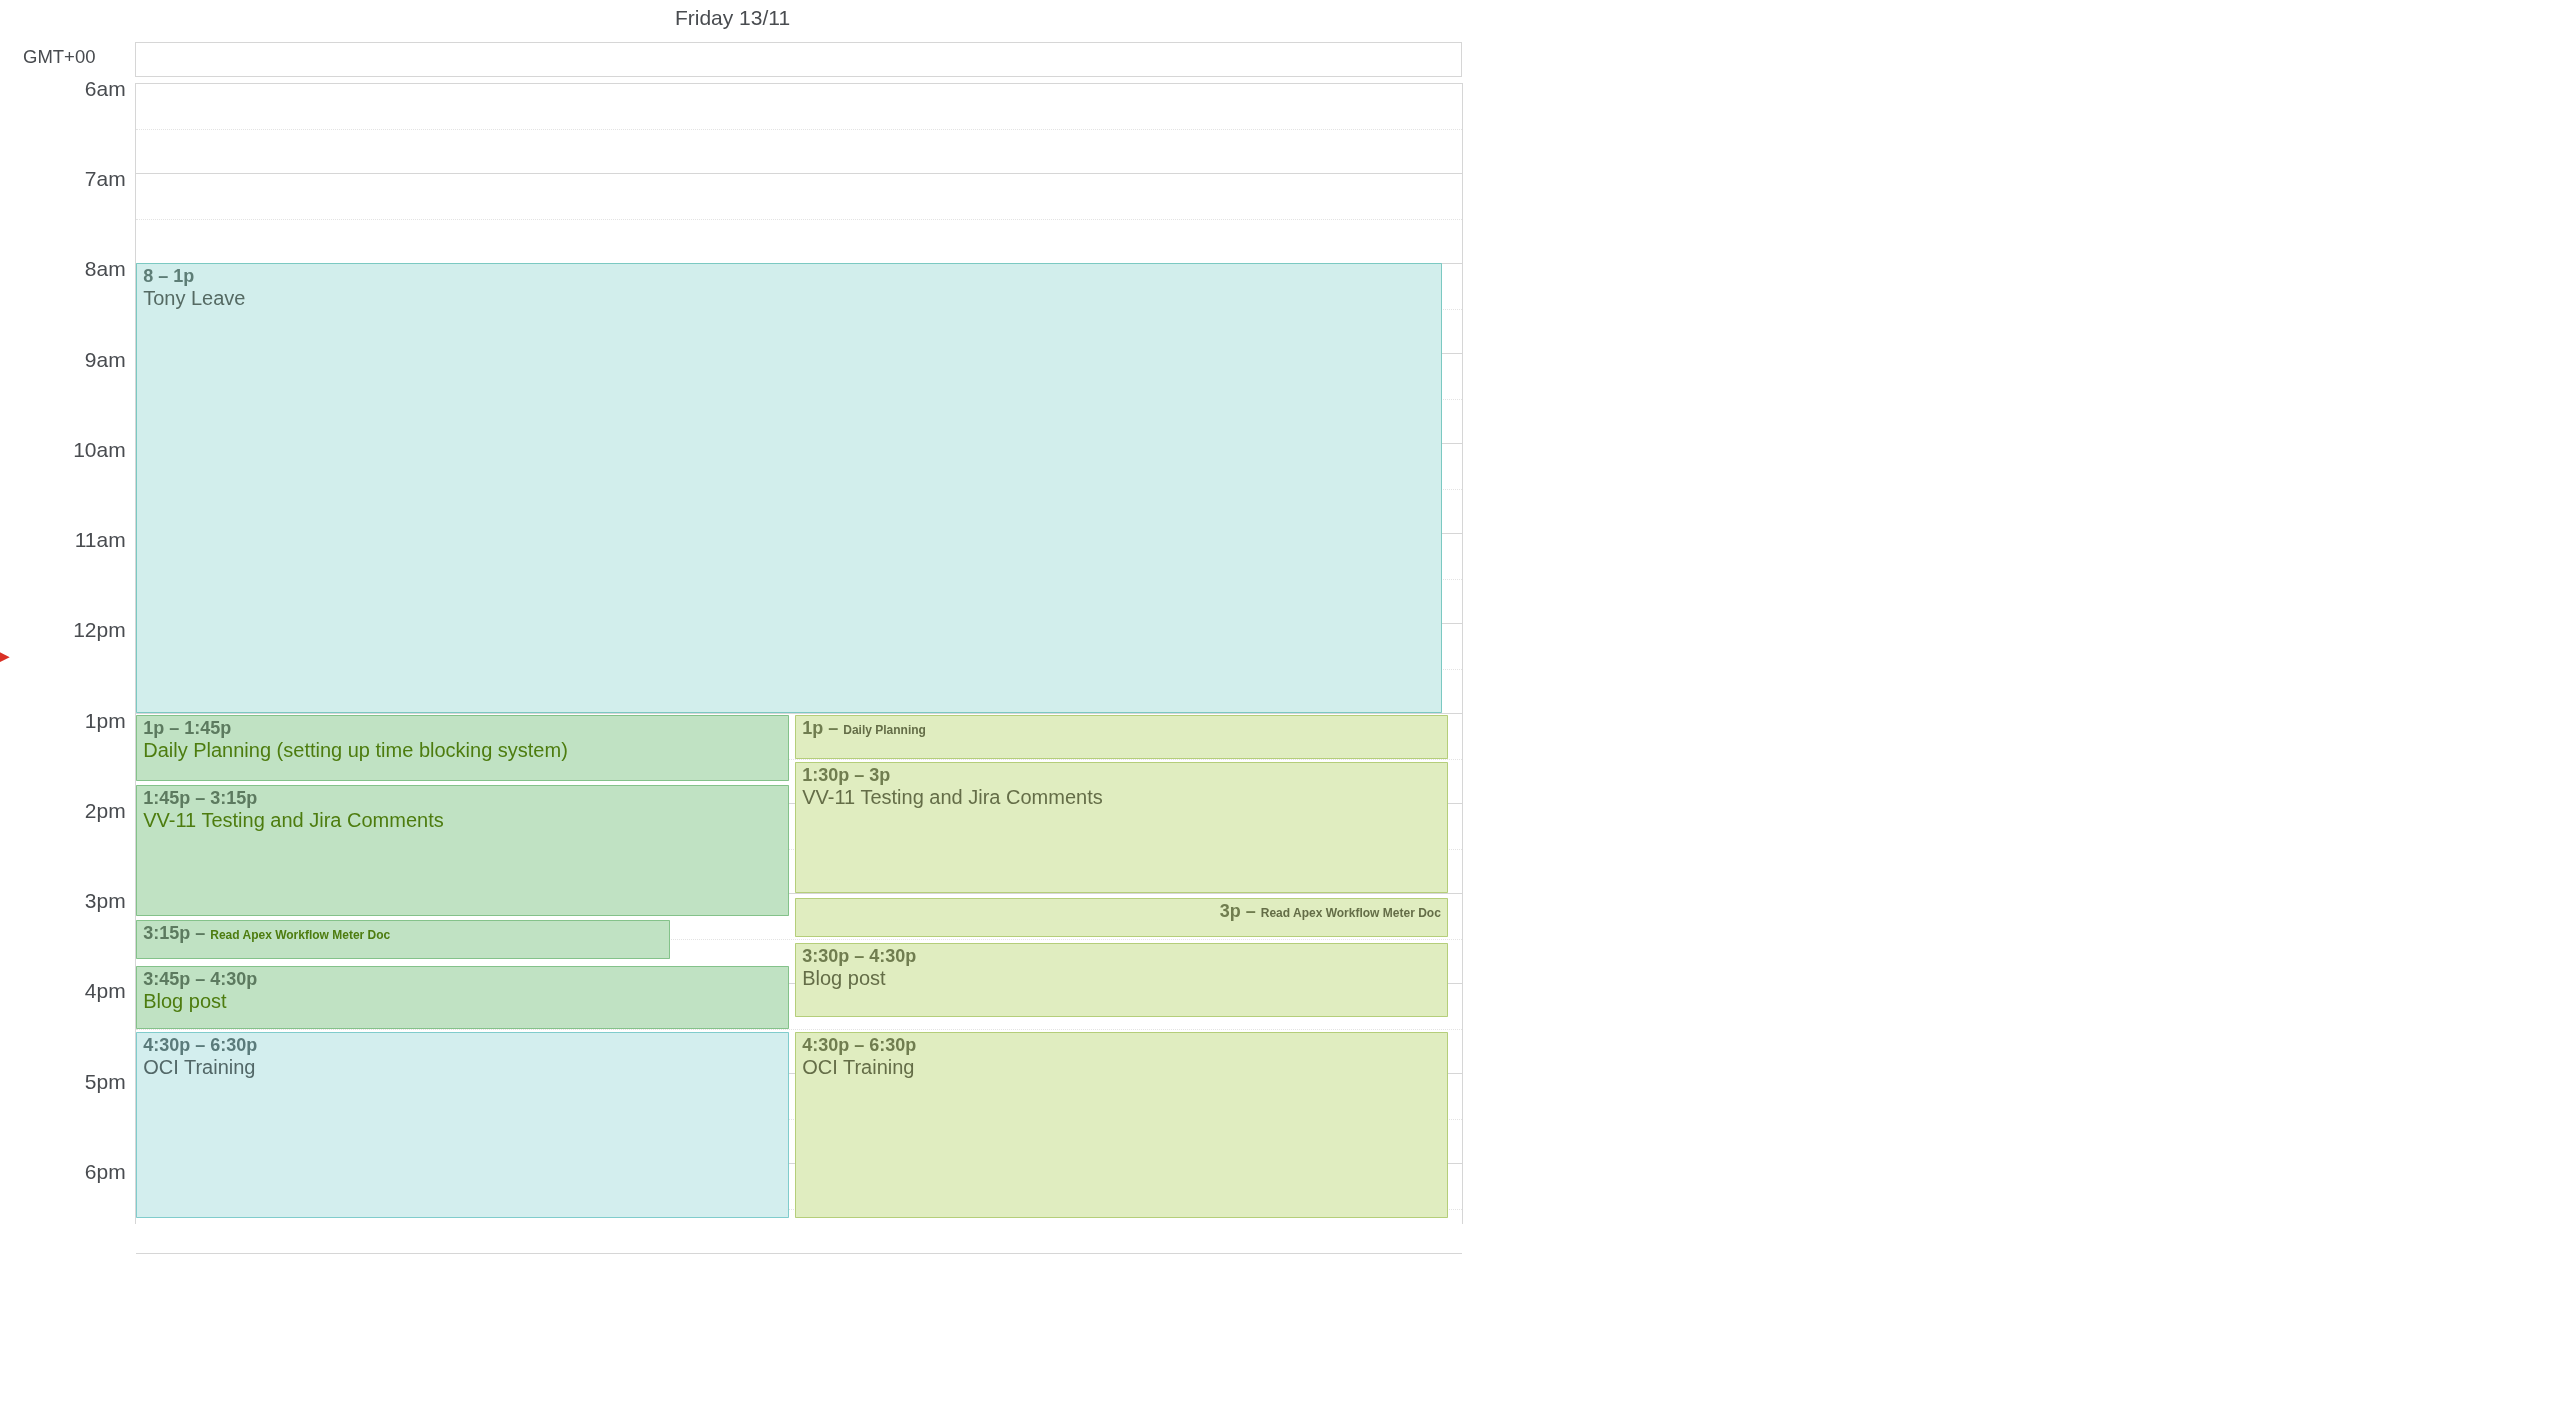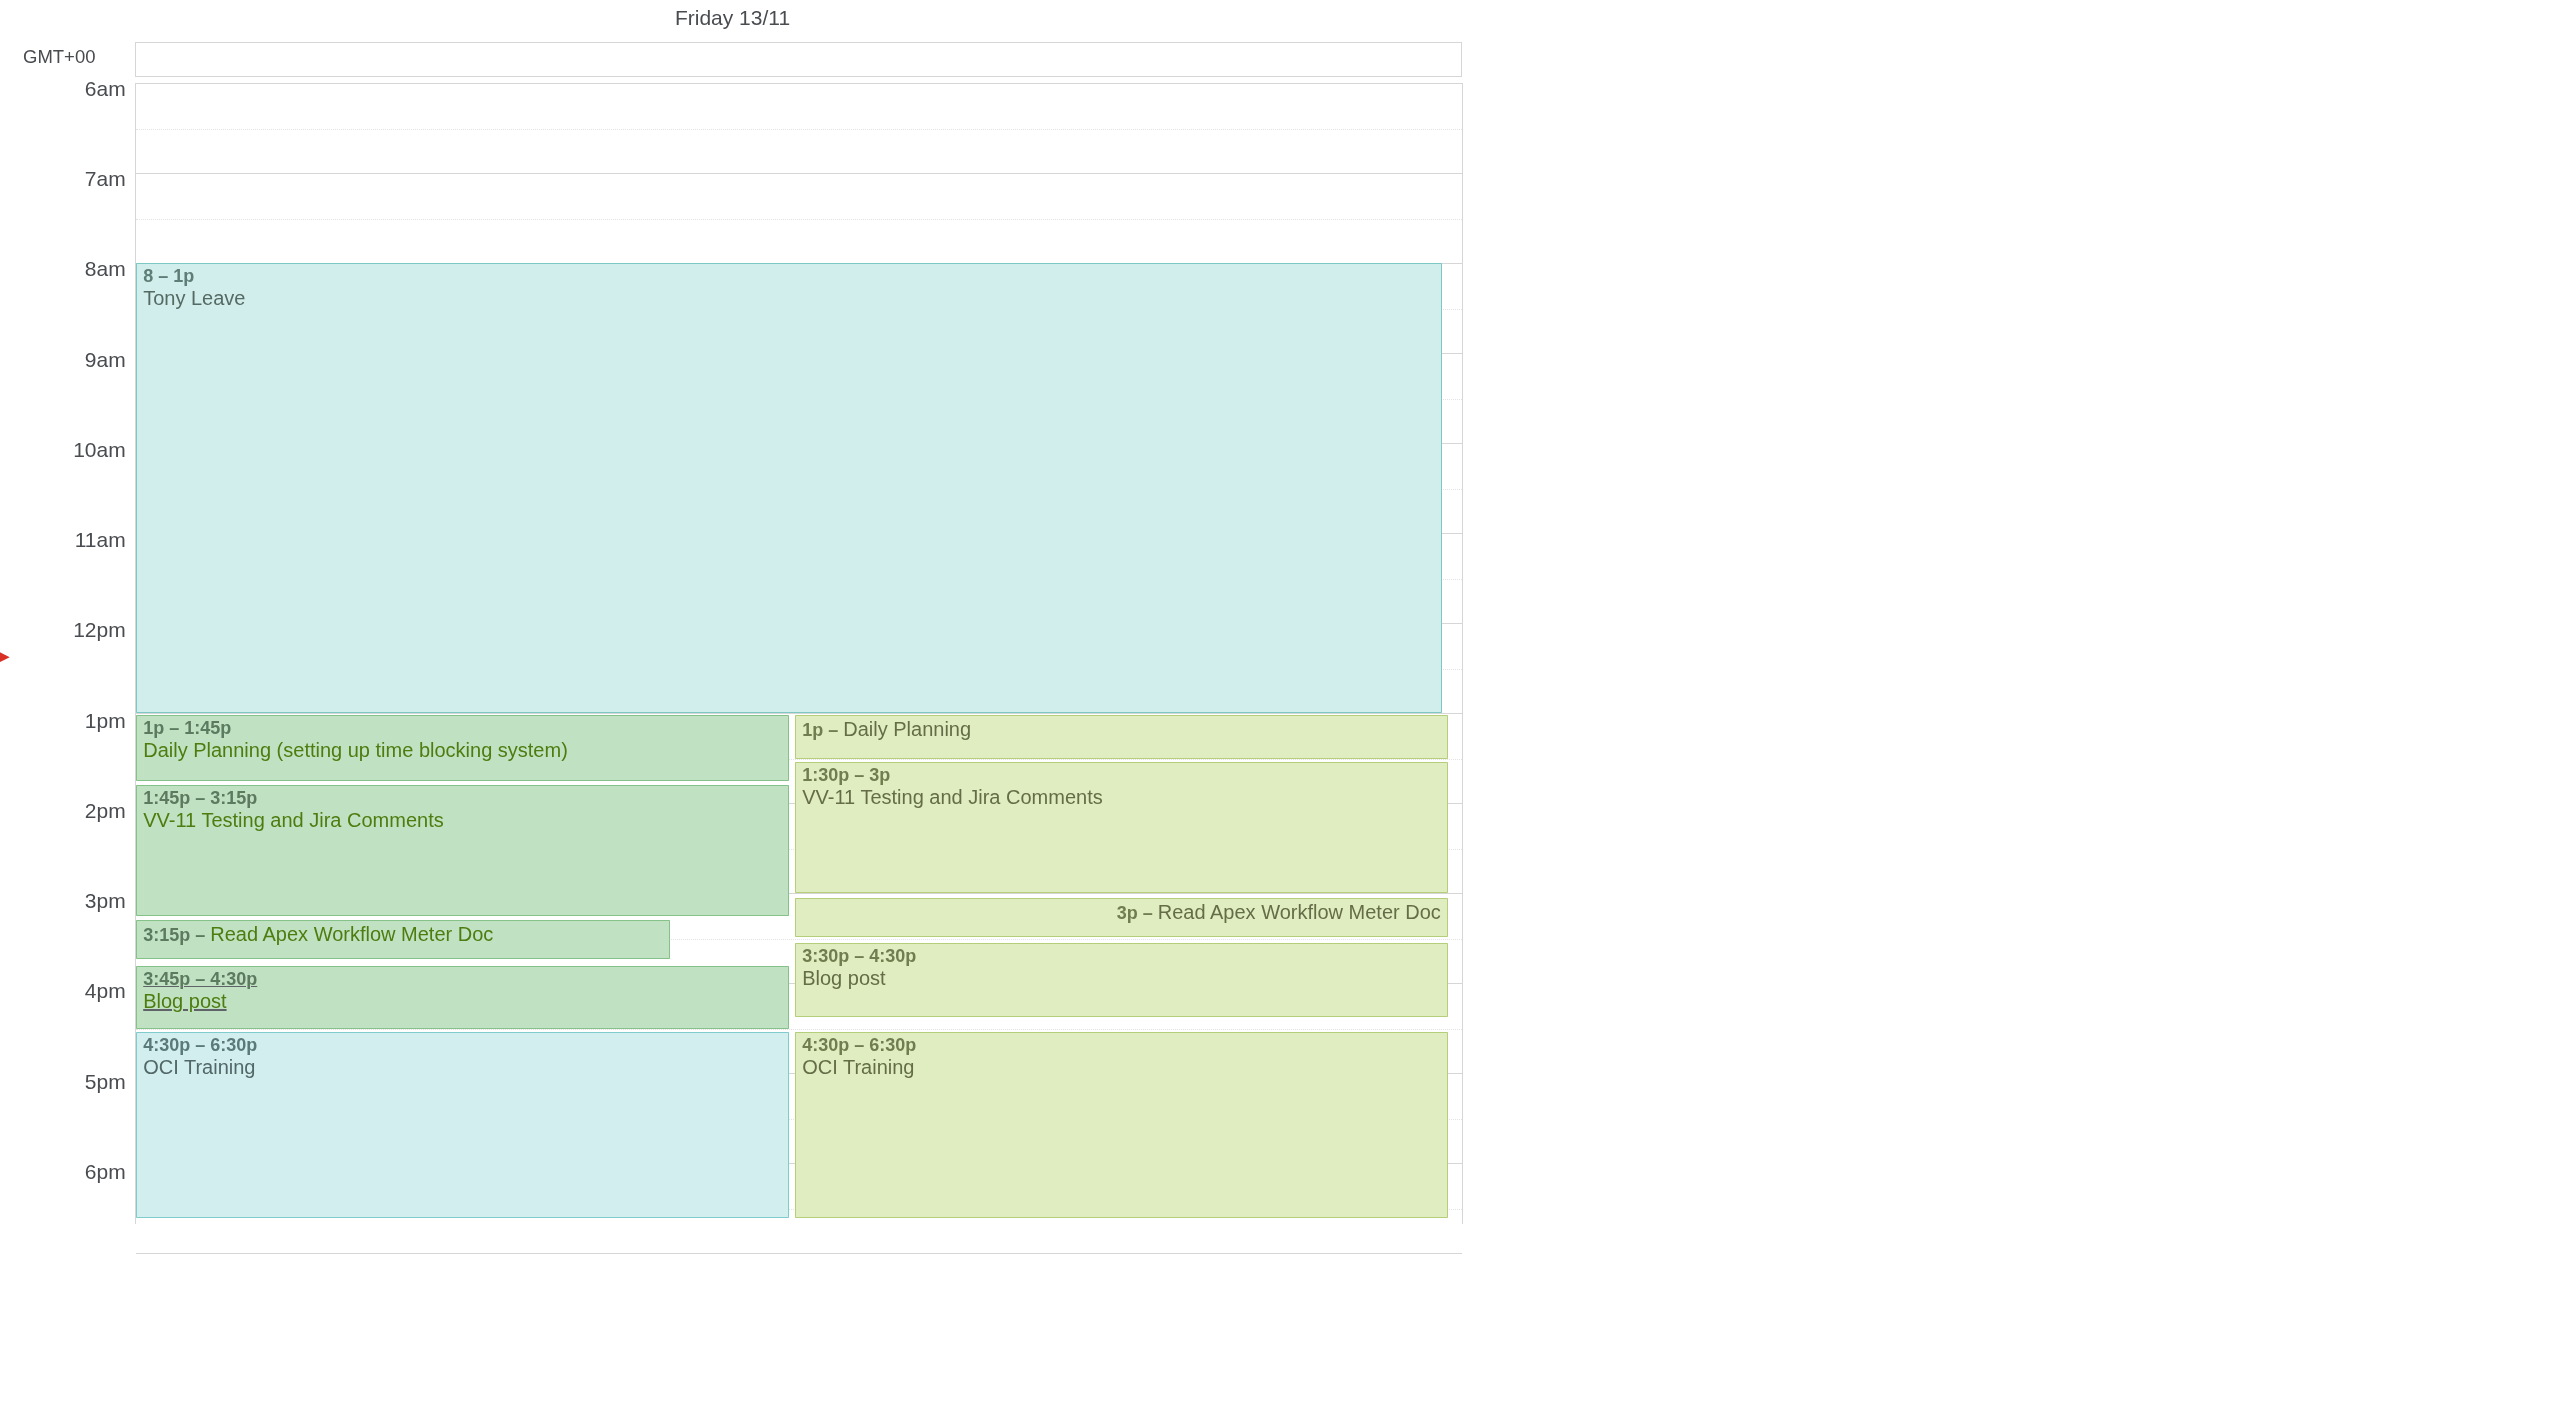--- a/index.html
+++ b/index.html
@@ -128,22 +128,23 @@
     display: inline;
   }
   .event .title {
     font-size: 20px;
     color: #5e6e67;
     display: block;
     margin-top: 0px;
   }
   .event .title-inline {
     display: inline;
-    font-size: 20px;
+    font-size: 12px;
     color: #5e6e67;
+    font-weight: bold;
   }
   .ev-teal {
     background: #d2eeec;
     border: 0.8px solid #7bc9c2;
   }
   .ev-teal .time { color:#5d7d76; }
   .ev-teal .title, .ev-teal .title-inline { color:#556a63; }
   .ev-green {
     background: #c0e2c3;
     border: 0.8px solid #84c28a;
@@ -203,21 +204,21 @@
           <div class="hour-row"></div>
           <div class="hour-row"></div>
         </div>
     <div class="end-border"></div>
     <span class="now-marker" id="nowmarker" style="top: 579px;">▶</span>
     <div class="events" id="events">
           <div class="event ev-teal" style="top: 180px; left: 0px; width: 1306px; height: 450px;"><span class="time">8 – 1p</span><span class="title">Tony Leave</span></div>
           <div class="event ev-green" style="top: 632px; left: 0px; width: 653px; height: 66px;"><span class="time">1p – 1:45p</span><span class="title">Daily Planning (setting up time blocking system)</span></div>
           <div class="event ev-green" style="top: 702px; left: 0px; width: 653px; height: 131px;"><span class="time">1:45p – 3:15p</span><span class="title">VV-11 Testing and Jira Comments</span></div>
           <div class="event ev-green" style="top: 837px; left: 0px; width: 534px; height: 39px;"><span class="time">3:15p – </span><span class="title-inline">Read Apex Workflow Meter Doc</span></div>
-          <div class="event ev-green" style="top: 883px; left: 0px; width: 653px; height: 63px; text-decoration: underline;"><span class="time">3:45p – 4:30p</span><span class="title">Blog post</span></div>
+          <div class="event ev-green" style="top: 883px; left: 0px; width: 653px; height: 63px;"><span class="time">3:45p – 4:30p</span><span class="title">Blog post</span></div>
           <div class="event ev-teal2" style="top: 949px; left: 0px; width: 653px; height: 186px;"><span class="time">4:30p – 6:30p</span><span class="title">OCI Training</span></div>
           <div class="event ev-olive" style="top: 632px; left: 659px; width: 653px; height: 44px;"><span class="time">1p – </span><span class="title-inline">Daily Planning</span></div>
           <div class="event ev-olive" style="top: 679px; left: 659px; width: 653px; height: 131px;"><span class="time">1:30p – 3p</span><span class="title">VV-11 Testing and Jira Comments</span></div>
           <div class="event ev-olive" style="top: 815px; left: 659px; width: 653px; height: 39px; text-align: right;"><span class="time">3p – </span><span class="title-inline">Read Apex Workflow Meter Doc</span></div>
           <div class="event ev-olive" style="top: 860px; left: 659px; width: 653px; height: 74px;"><span class="time">3:30p – 4:30p</span><span class="title">Blog post</span></div>
           <div class="event ev-olive" style="top: 949px; left: 659px; width: 653px; height: 186px;"><span class="time">4:30p – 6:30p</span><span class="title">OCI Training</span></div>
         </div>
   </div>
 </div>
 

